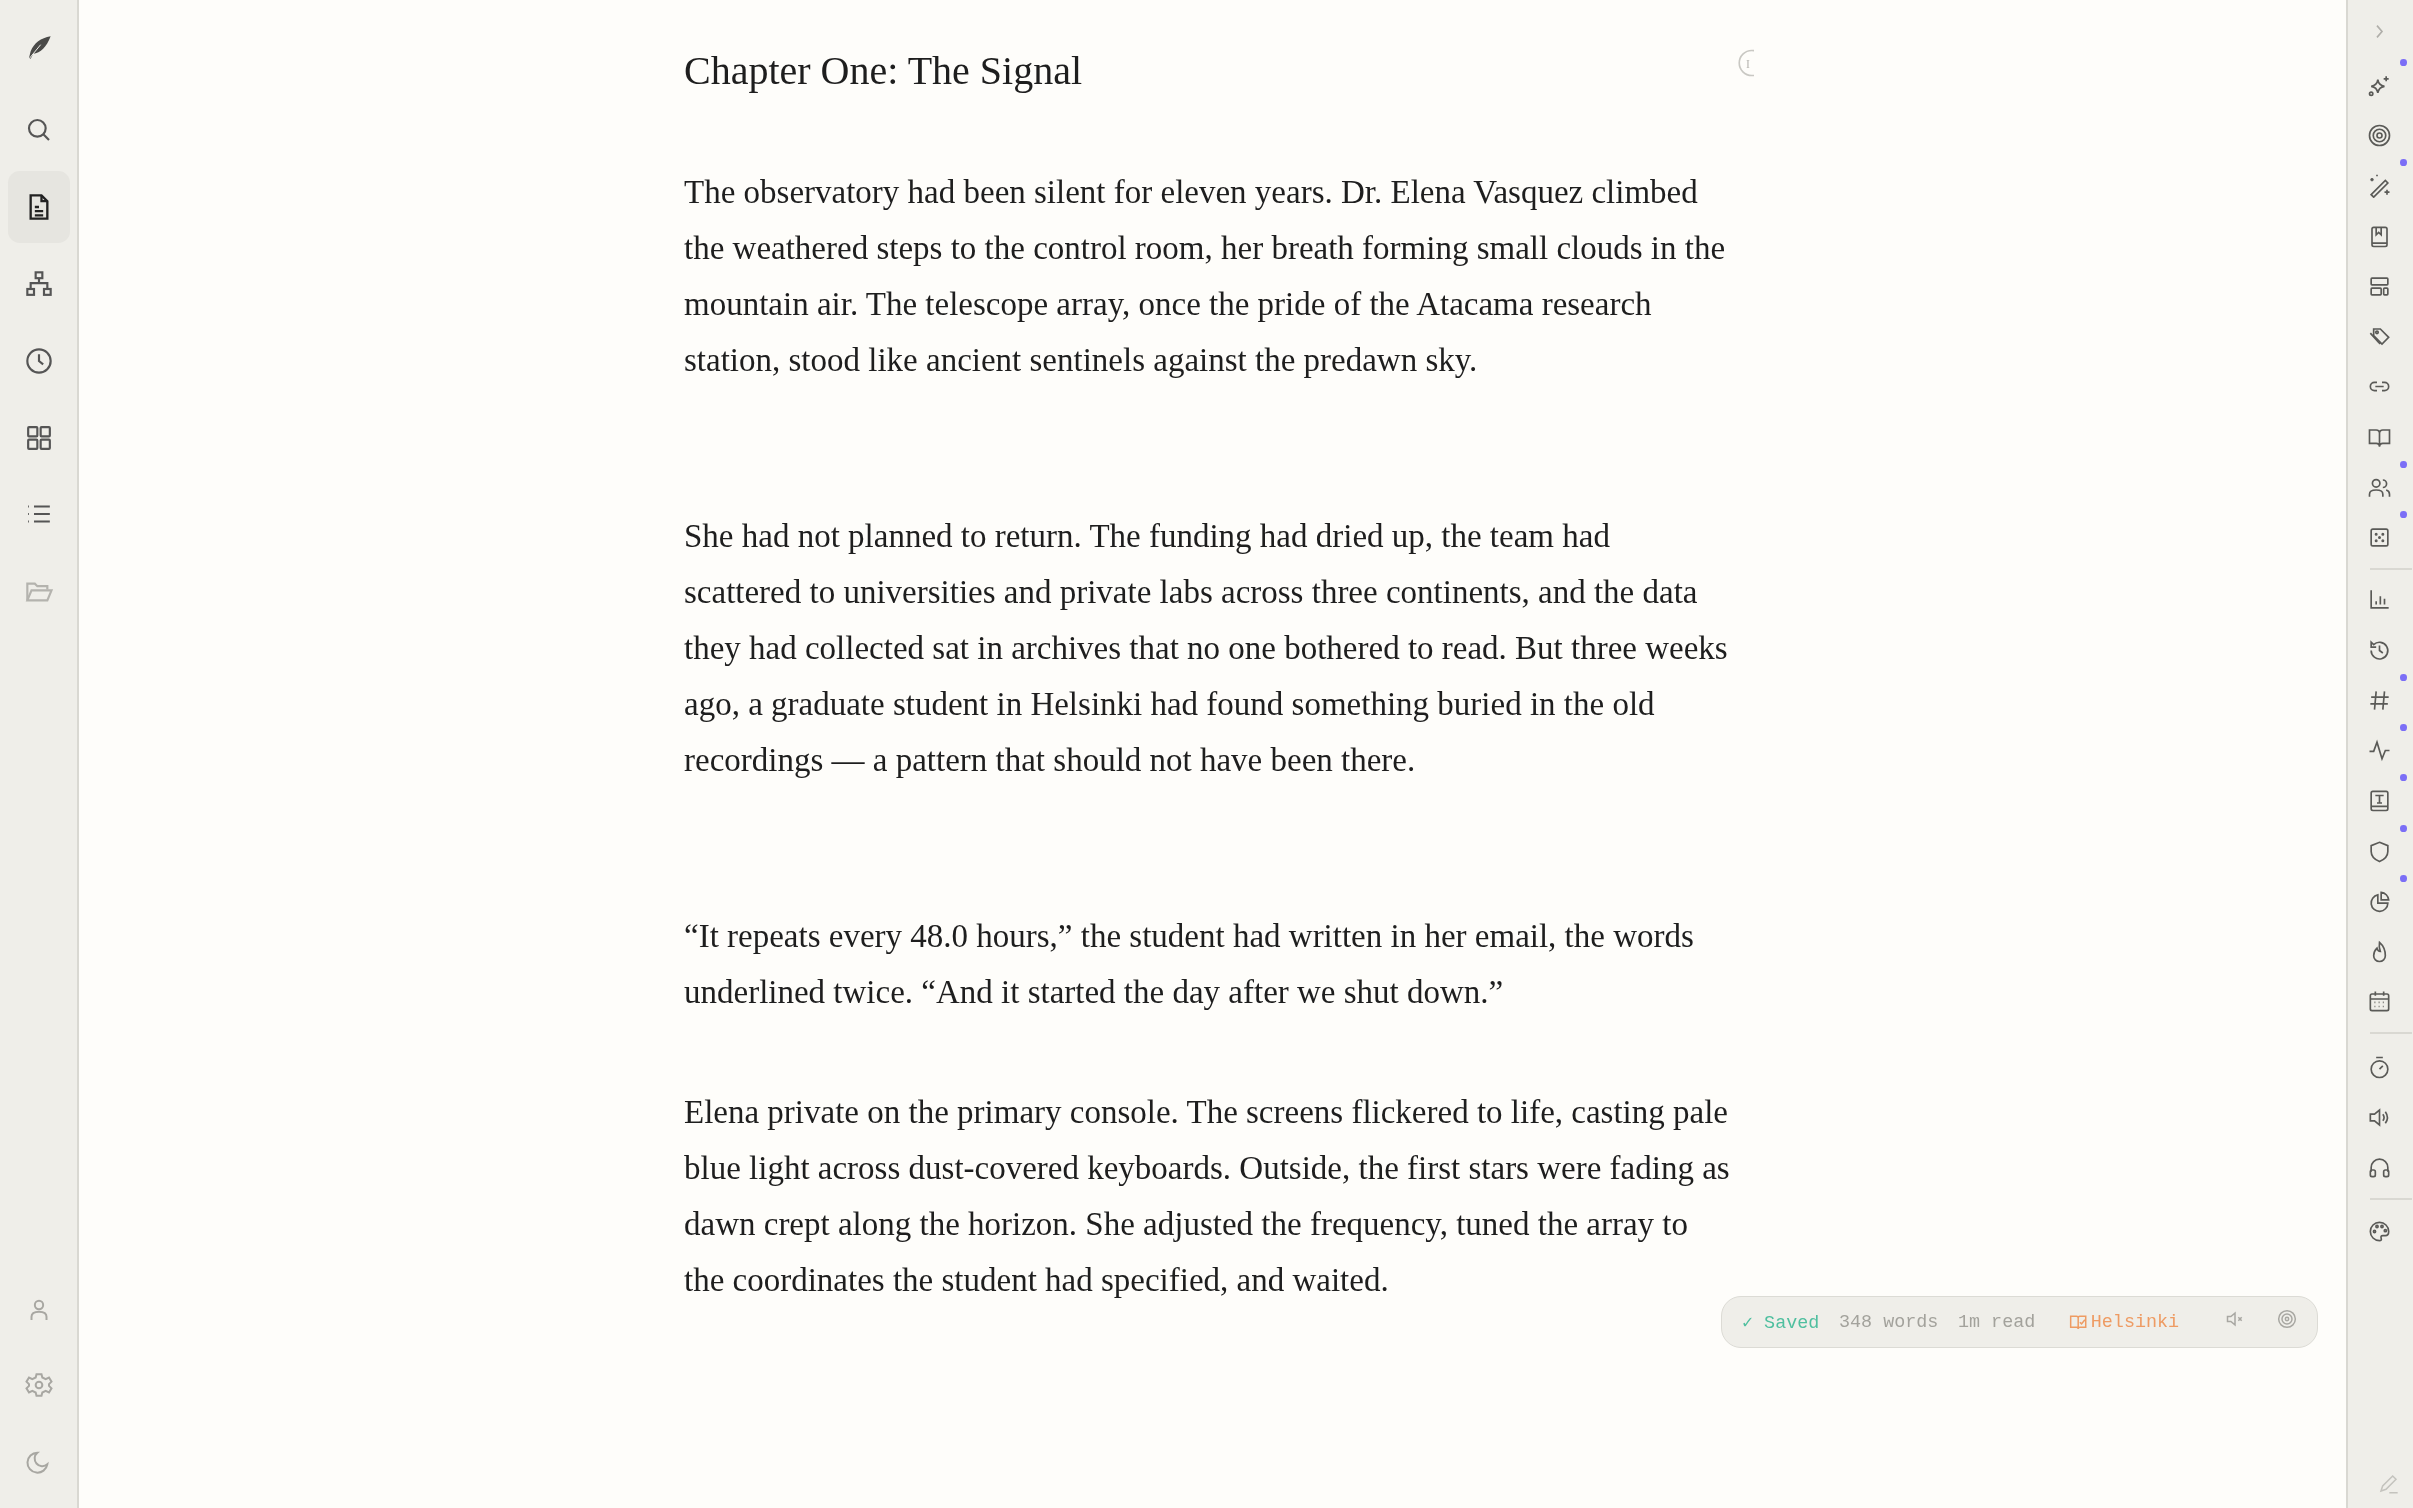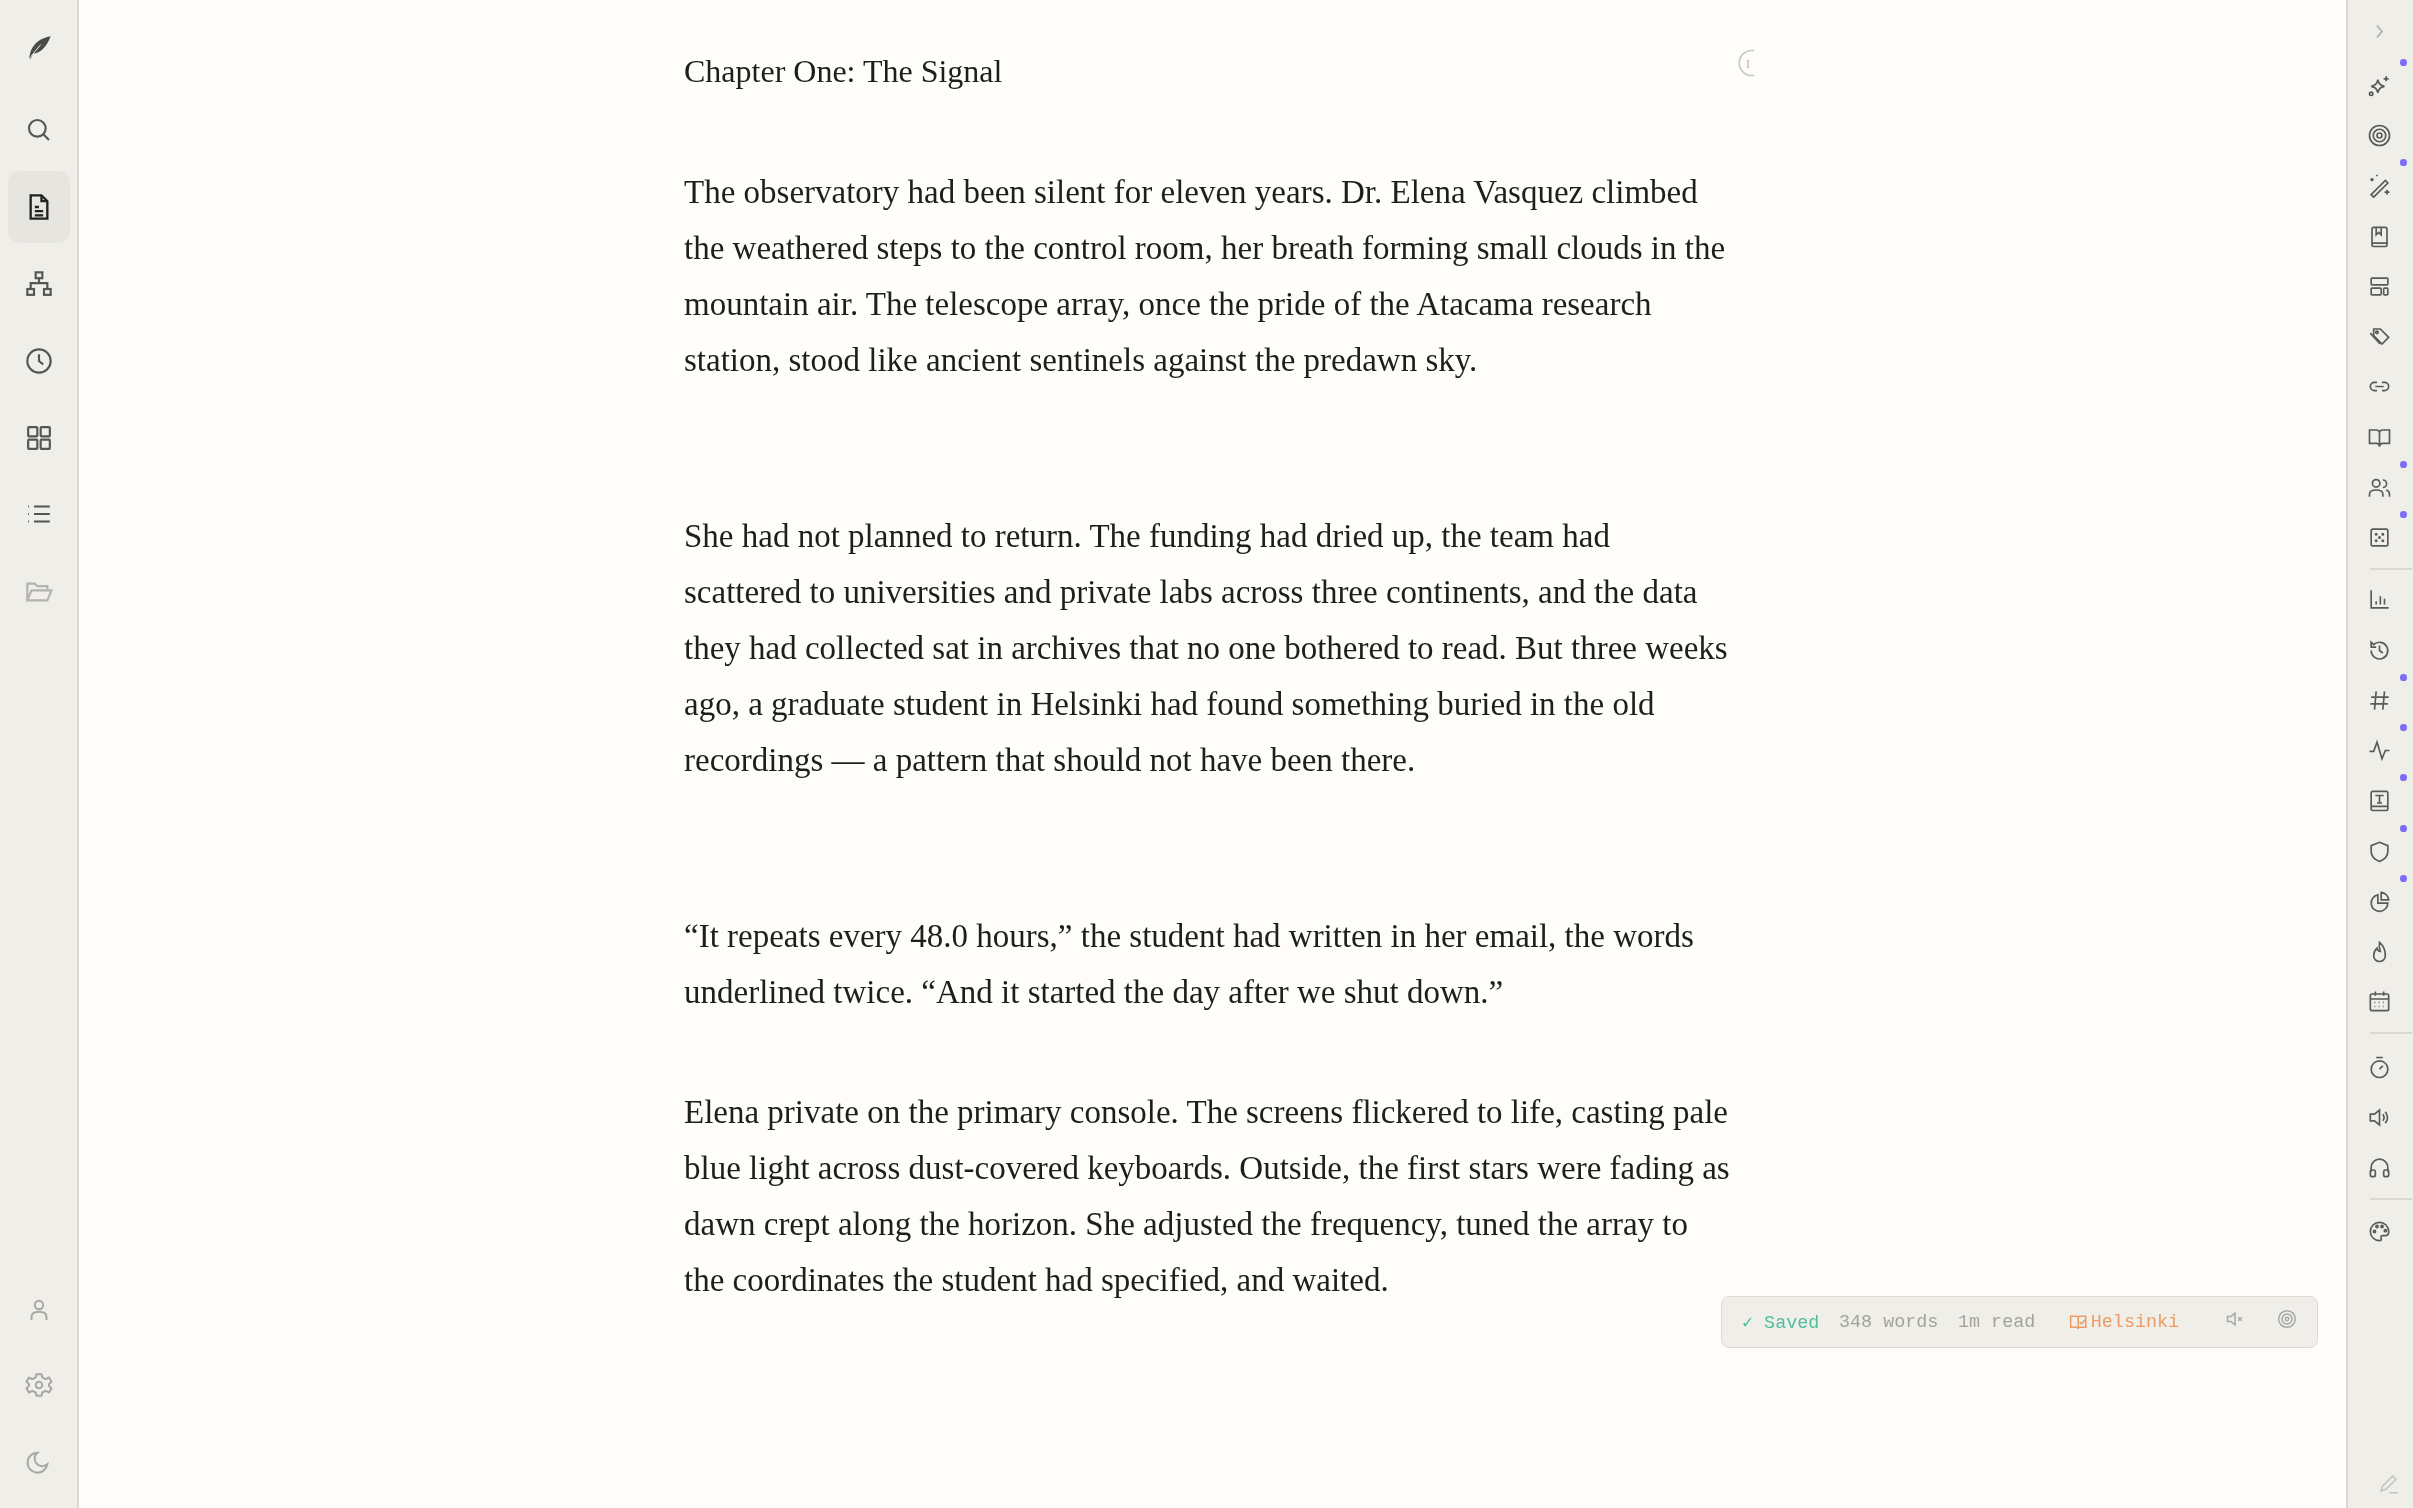--- a/index.html
+++ b/index.html
@@ -27,33 +27,33 @@
     display:flex; align-items:center; justify-content:center;
   }
   .rr-btn svg { width:25px; height:25px; }
   .dot { position:absolute; right:-3.4px; top:-5px; width:6.7px; height:6.7px; border-radius:50%; background:#7b6ef6; }
   .rr-sep { position:absolute; left:22px; width:42px; height:1.7px; background:#d9d8d2; }
   .editor {
     position:absolute; left:684px; top:0; width:1048px;
     color:#1e1e1e;
   }
   .chapter-title {
-    position:absolute; top:49px; left:0; font-size:32px; line-height:44px; white-space:nowrap;
+    position:absolute; top:49px; left:0; font-size:40px; line-height:44px; white-space:nowrap;
     font-family:"Liberation Serif", serif; color:#1e1e1e;
   }
   .para {
     position:absolute; left:0; width:1048px;
     font-family:"Liberation Serif", serif; font-size:33px; line-height:56px; color:#1e1e1e;
   }
   .margin-marker {
     position:absolute; left:1730px; top:48px; width:23.5px; height:30px; overflow:hidden;
   }
   .status-bar {
     position:absolute; left:1721px; top:1296px; width:597px; height:52px;
-    background:#efeee9; border:1.7px solid #dcdbd5; border-radius:8px; box-sizing:border-box;
+    background:#efeee9; border:1.7px solid #dcdbd5; border-radius:20px; box-sizing:border-box;
     font-family:"Liberation Mono", monospace; font-size:18.4px;
     display:flex; align-items:center;
   }
   .status-bar span { position:absolute; white-space:nowrap; }
 </style>
 </head>
 <body>
 
 <div class="left-rail">
   <div class="rail-btn" style="top:11.7px">

